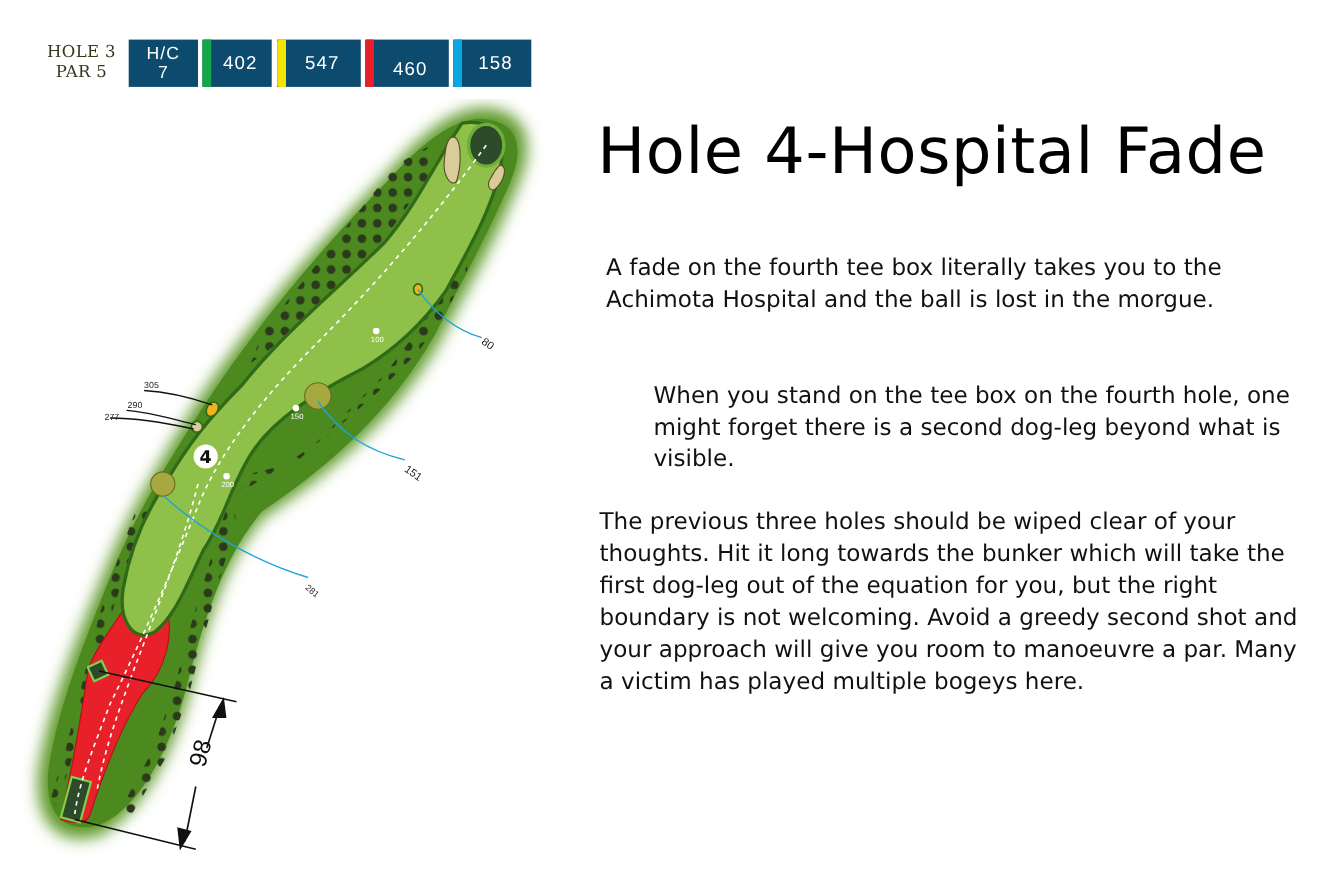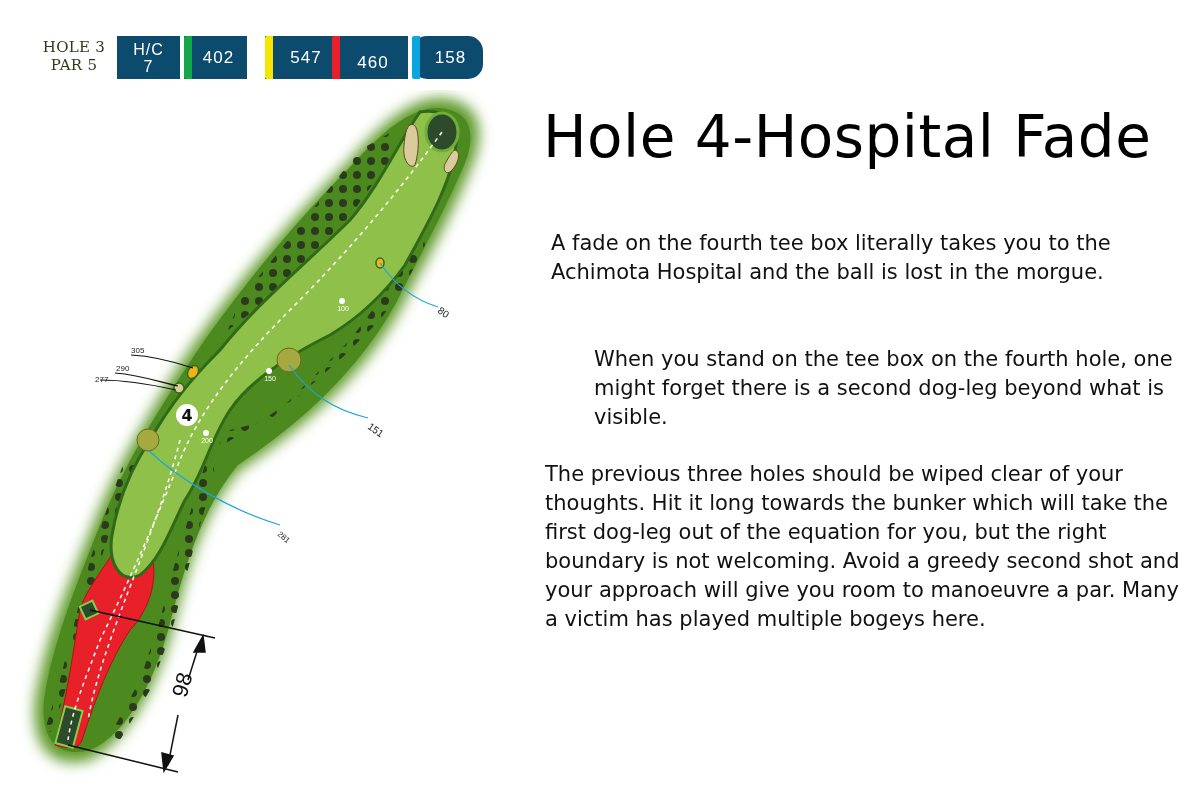--- a/index.html
+++ b/index.html
@@ -28,29 +28,29 @@
 </div>
 
 <div class="stat-box hc" style="left:117px; width:63px;">
   <span>H/C</span>
   <span>7</span>
 </div>
 <div class="stat-box" style="left:184px; width:63px;">
   <span class="bar" style="background:#12a84a;"></span>
   <span class="val">402</span>
 </div>
-<div class="stat-box" style="left:252px; width:76px;margin-left:13px;">
+<div class="stat-box" style="left:252px; width:76px;">
   <span class="bar" style="background:#f5e500;"></span>
   <span class="val">547</span>
 </div>
 <div class="stat-box" style="left:332px; width:76px; align-items:center; padding-top:10px;">
   <span class="bar" style="background:#e8202a;"></span>
   <span class="val">460</span>
 </div>
-<div class="stat-box" style="left:412px; width:71px;border-radius:15px;">
+<div class="stat-box" style="left:412px; width:71px;">
   <span class="bar" style="background:#0aa6e0;"></span>
   <span class="val">158</span>
 </div>
 
 <svg class="map" viewBox="0 90 500 710" xmlns="http://www.w3.org/2000/svg">
   <defs>
     <filter id="blur" x="-20%" y="-20%" width="140%" height="140%">
         <feGaussianBlur stdDeviation="7"></feGaussianBlur>
       </filter>
     <pattern id="trees" width="14" height="14" patternUnits="userSpaceOnUse">

